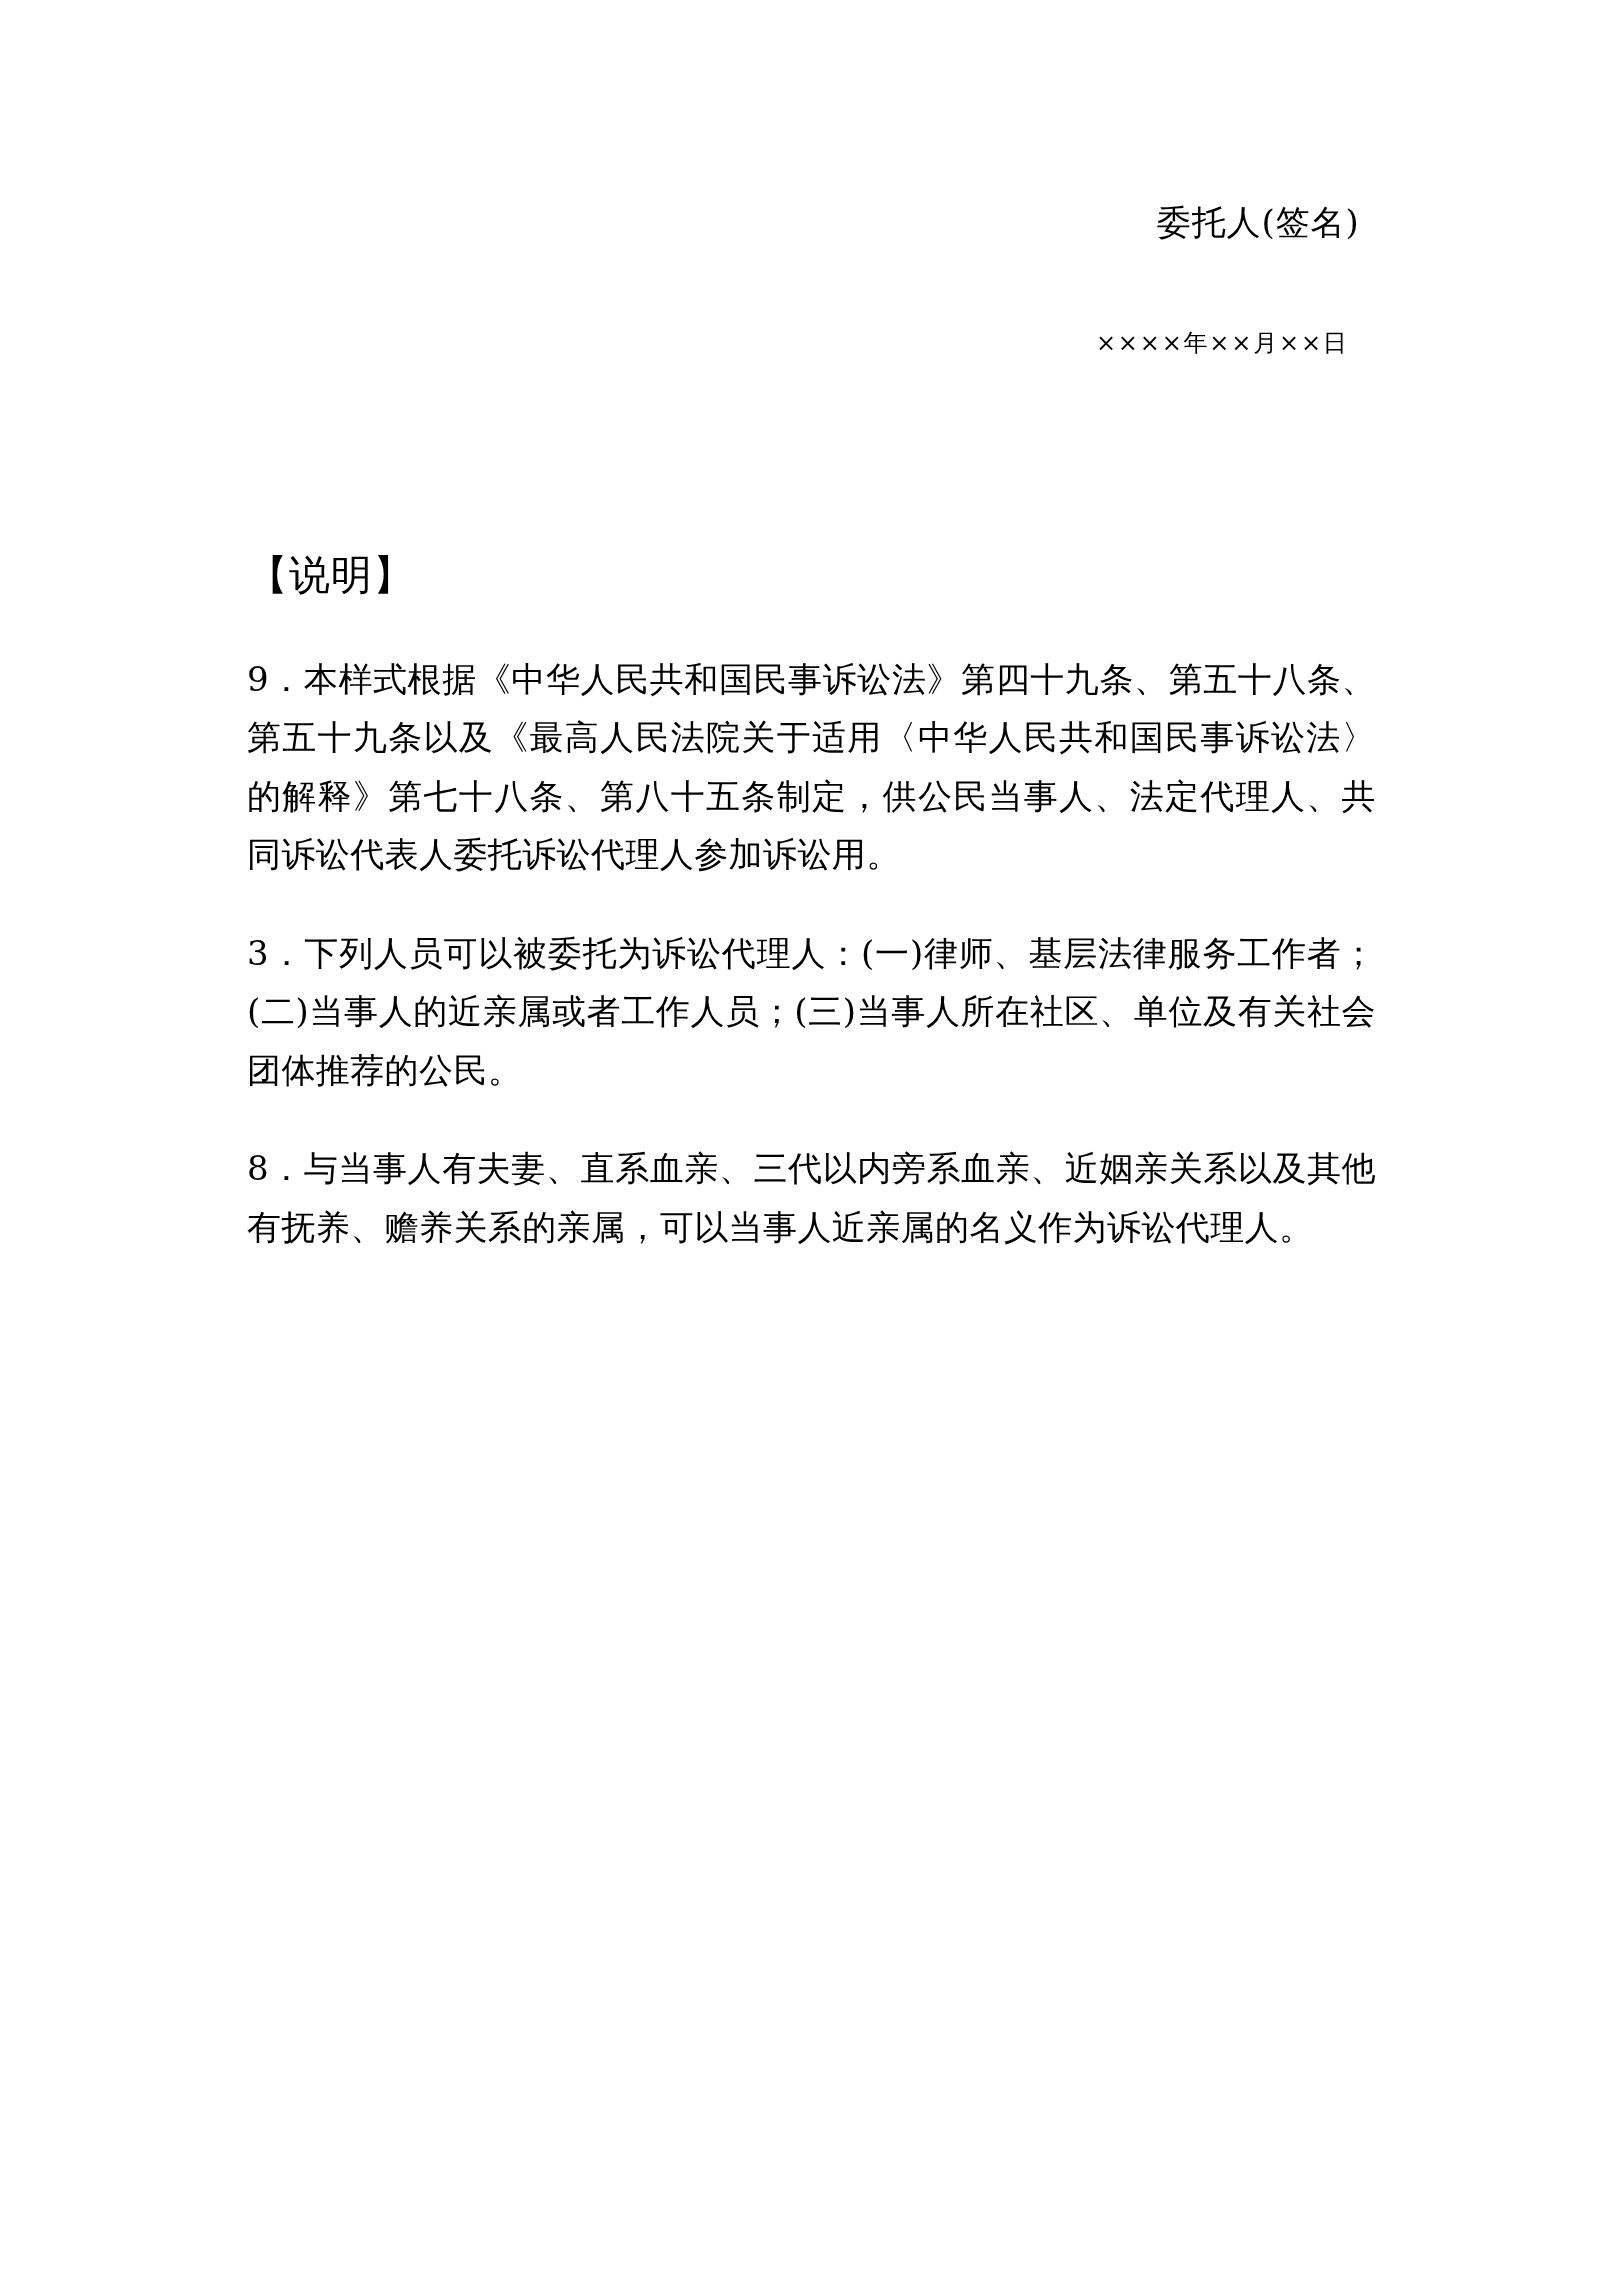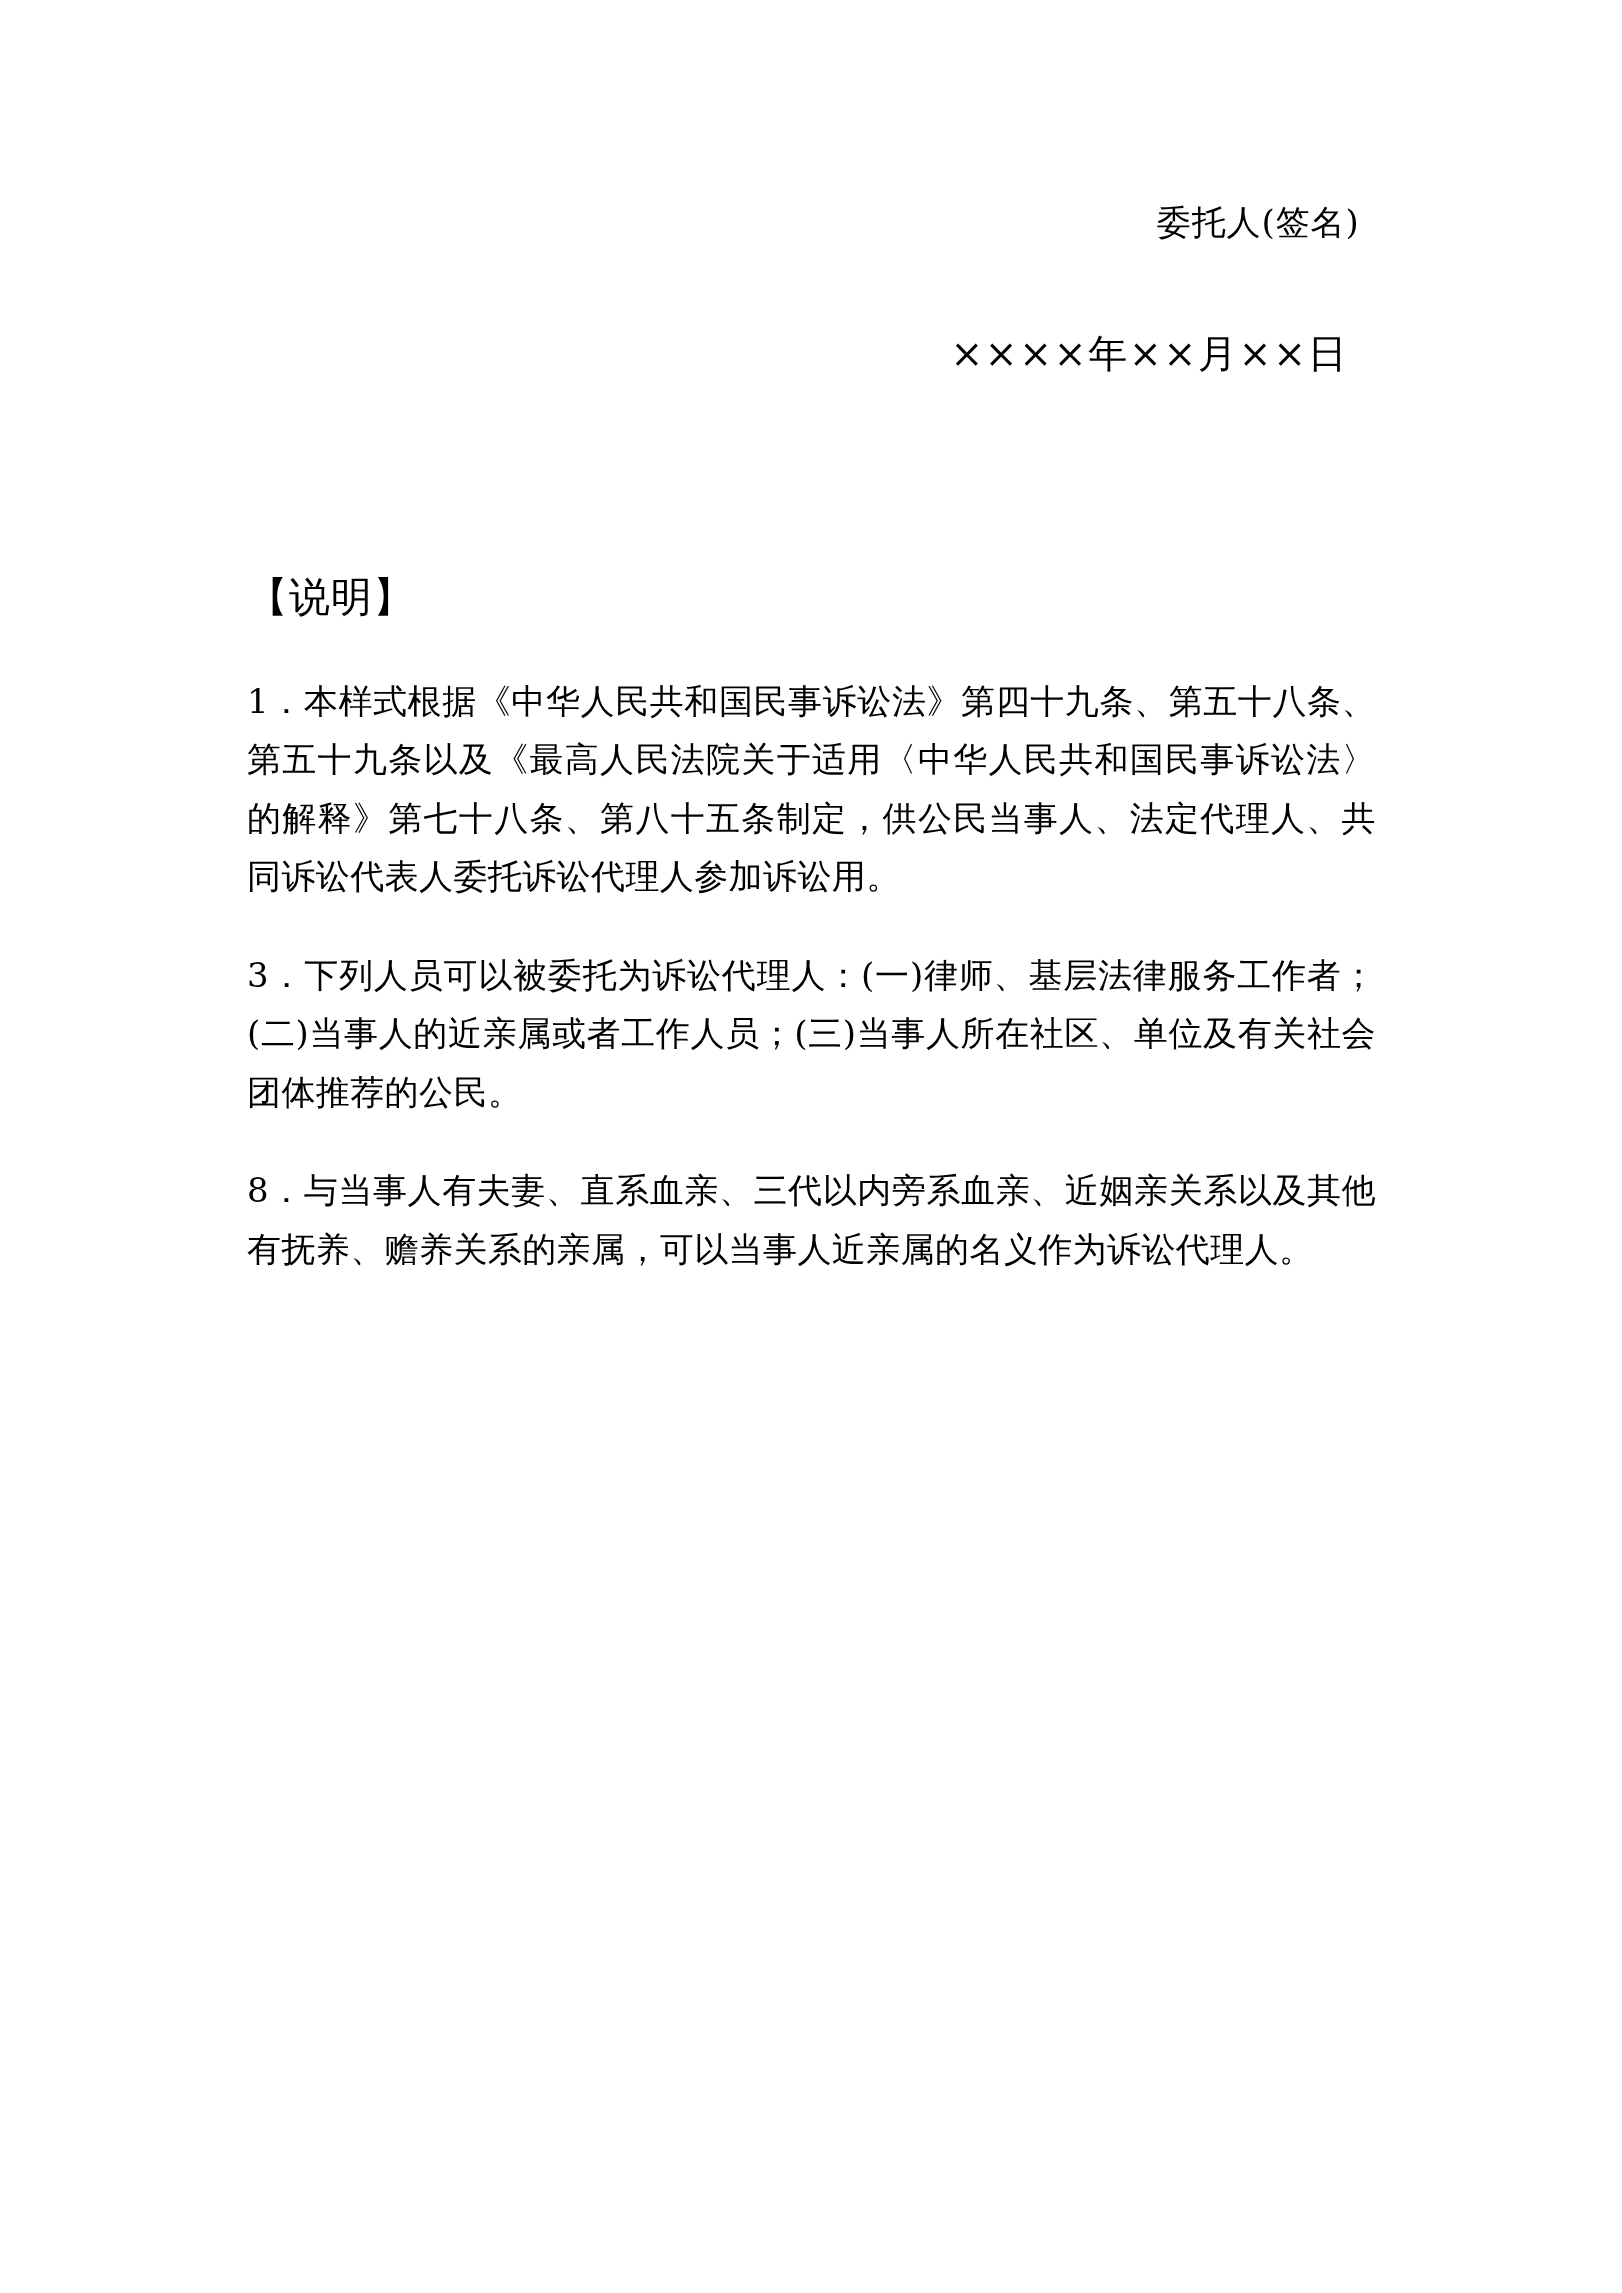--- a/index.html
+++ b/index.html
@@ -29,21 +29,21 @@
     text-align: right;
     padding-right: 16.4px;
   }
   .sig-line {
     font-size: 34px;
     line-height: 1.2;
     letter-spacing: 0.9px;
   }
   .date-line {
     margin-top: 84px;
-    font-size: 39px;
+    font-size: 24px;
     letter-spacing: 1.8px;
     padding-right: 11px;
   }
   .notes-heading {
     margin-top: 189px;
     font-size: 41px;
     letter-spacing: 0.9px;
   }
   .note-para {
     margin-top: 40px;
@@ -62,18 +62,18 @@
 
 <div class="page">
 
   <div class="signature-block">
     <div class="sig-line">委托人(签名)</div>
     <div class="date-line">××××年××月××日</div>
   </div>
 
   <div class="notes-heading">【说明】</div>
 
-  <div class="note-para first">1．本样式根据《中华人民共和国民事诉讼法》第四十九条、第五十八条、第五十九条以及《最高人民法院关于适用〈中华人民共和国民事诉讼法〉的解释》第七十八条、第八十五条制定，供公民当事人、法定代理人、共同诉讼代表人委托诉讼代理人参加诉讼用。</div>
+  <div class="note-para first">9．本样式根据《中华人民共和国民事诉讼法》第四十九条、第五十八条、第五十九条以及《最高人民法院关于适用〈中华人民共和国民事诉讼法〉的解释》第七十八条、第八十五条制定，供公民当事人、法定代理人、共同诉讼代表人委托诉讼代理人参加诉讼用。</div>
   <div class="note-para">3．下列人员可以被委托为诉讼代理人：(一)律师、基层法律服务工作者；(二)当事人的近亲属或者工作人员；(三)当事人所在社区、单位及有关社会团体推荐的公民。</div>
   <div class="note-para">8．与当事人有夫妻、直系血亲、三代以内旁系血亲、近姻亲关系以及其他有抚养、赡养关系的亲属，可以当事人近亲属的名义作为诉讼代理人。</div>
 
 </div>
 
 
 </body></html>

